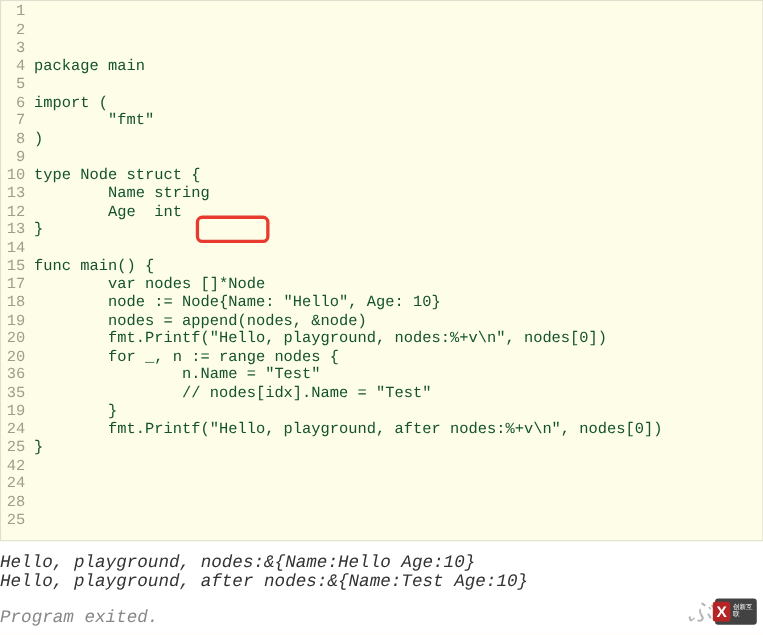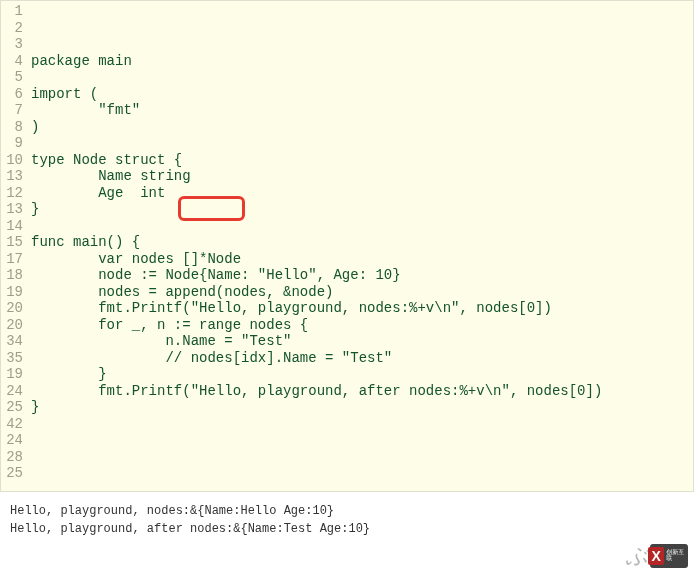--- a/index.html
+++ b/index.html
@@ -45,25 +45,26 @@
     .code-line {
       height: 16.5px;
     }
     .highlight-box {
       position: absolute;
       border: 3px solid #e63b2e;
       border-radius: 6px;
       pointer-events: none;
     }
     .output {
-      padding: 10px 10px 0 10px;
+      padding: 10px 10px 0 0;
       font-family: Monaco, Menlo, "Courier New", monospace;
-      font-size: 12px;
+      font-size: 16px;
       color: #333;
       line-height: 18px;
+      font-style: italic;
     }
     .output .exit {
       color: #888;
       margin-top: 14px;
     }
     .watermark {
       position: absolute;
       right: 6px;
       bottom: 6px;
       display: flex;
@@ -127,38 +128,39 @@
       <div>13</div>
       <div>12</div>
       <div>13</div>
       <div>14</div>
       <div>15</div>
       <div>17</div>
       <div>18</div>
       <div>19</div>
       <div>20</div>
       <div>20</div>
-      <div>34</div>
+      <div>36</div>
       <div>35</div>
       <div>19</div>
       <div>24</div>
       <div>25</div>
       <div>42</div>
       <div>24</div>
       <div>28</div>
       <div>25</div>
     </div>
   <div class="code">
     <div class="highlight-box" style="left: 149.312px; top: 195px; width: 66.8438px; height: 24.5px;"></div>
   <div class="code-line">package main</div><div class="code-line"></div><div class="code-line">import (</div><div class="code-line">        "fmt"</div><div class="code-line">)</div><div class="code-line"></div><div class="code-line">type Node struct {</div><div class="code-line">        Name string</div><div class="code-line">        Age  int</div><div class="code-line">}</div><div class="code-line"></div><div class="code-line">func main() {</div><div class="code-line">        var nodes []*Node</div><div class="code-line">        node := Node{Name: "Hello", Age: 10}</div><div class="code-line">        nodes = append(nodes, &amp;node)</div><div class="code-line">        fmt.Printf("Hello, playground, nodes:%+v\n", nodes[0])</div><div class="code-line">        for _, n := range nodes {</div><div class="code-line">                n.Name = "Test"</div><div class="code-line">                // nodes[idx].Name = "Test"</div><div class="code-line">        }</div><div class="code-line">        fmt.Printf("Hello, playground, after nodes:%+v\n", nodes[0])</div><div class="code-line">}</div><div class="code-line"></div><div class="code-line"></div><div class="code-line"></div><div class="code-line"></div><div class="code-line"></div><div class="code-line"></div><div class="code-line"></div></div>
 </div>
 
 <div class="output">
   <div>Hello, playground, nodes:&amp;{Name:Hello Age:10}</div>
   <div>Hello, playground, after nodes:&amp;{Name:Test Age:10}</div>
+  <div class="exit">Program exited.</div>
 </div>
 
 <div class="watermark">
   <span class="wx">ぶ</span>
   <span class="logo">
     <span class="logo-x">X</span>
     <span class="logo-txt">创新互联</span>
   </span>
 </div>
 

